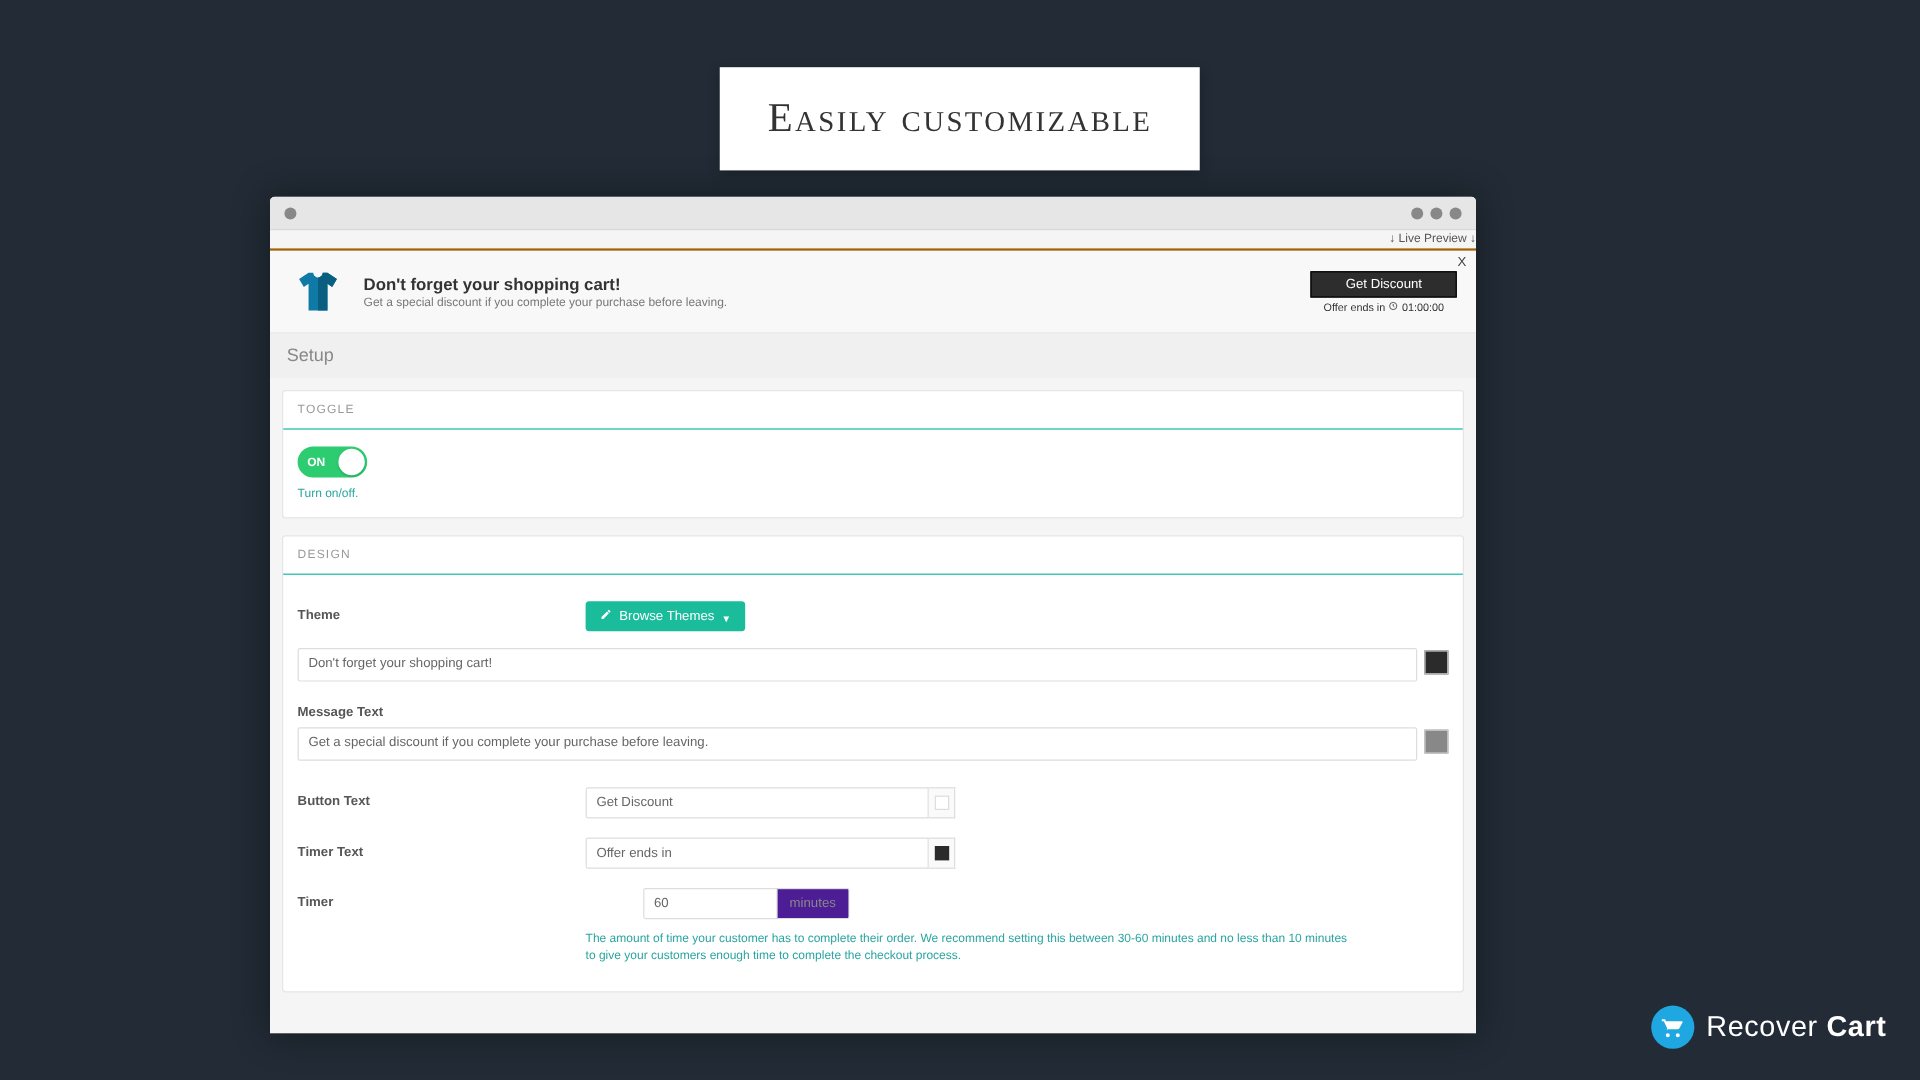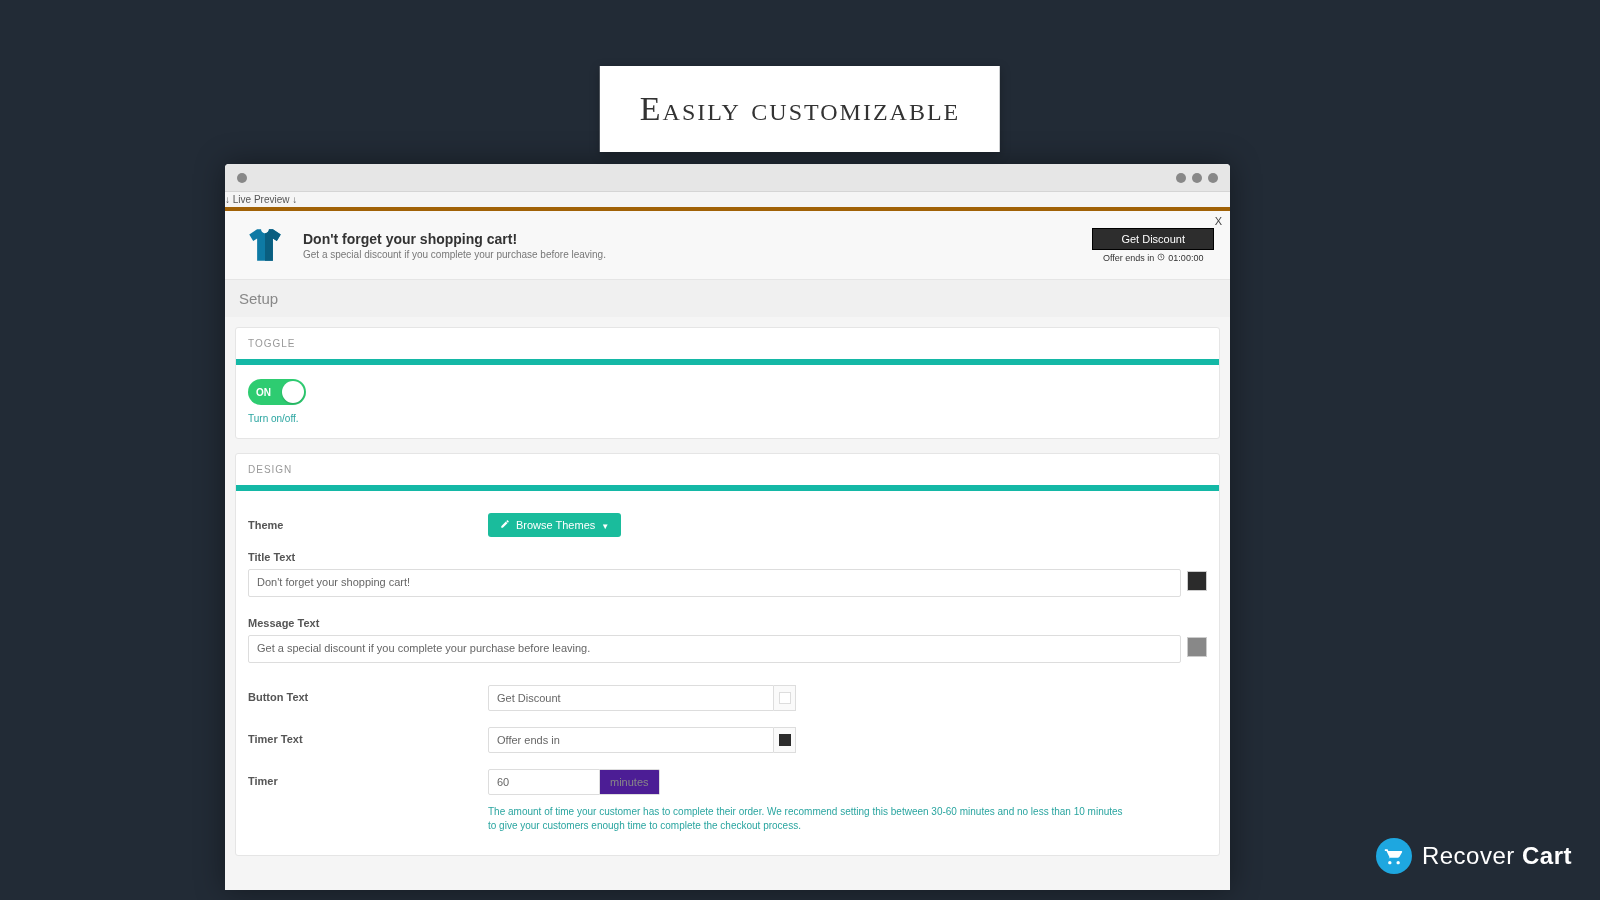--- a/index.html
+++ b/index.html
@@ -8,21 +8,21 @@
   font-family: -apple-system, "Helvetica Neue", Arial, sans-serif;
   width: 1600px;
   height: 900px;
   overflow: hidden;
   position: relative;
 }
 
 
 .title-card {
   position: absolute;
-  top: 66px;
+  top: 56px;
   left: 50%;
   transform: translateX(-50%);
   background: #fff;
   padding: 24px 40px;
   box-shadow: 0 3px 10px rgba(0,0,0,0.25);
   z-index: 10;
 }
 .title-card h1 {
   font-family: Georgia, serif;
   font-variant: small-caps;
@@ -56,25 +56,25 @@
 .chrome-dots { display: flex; gap: 6px; }
 .chrome-dot {
   width: 10px; height: 10px; border-radius: 50%;
   background: #888;
 }
 .chrome-dots.right .chrome-dot { background: #888; }
 
 
 .live-preview-bar {
   background: #f5f5f5;
-  text-align: left;
+  text-align: right;
   font-size: 10px;
   color: #555;
   padding: 2px 0;
-  border-bottom: 4px solid #a16207;
+  border-bottom: 2px solid #a16207;
 }
 
 
 .notif {
   background: #f8f8f8;
   border-bottom: 1px solid #e5e5e5;
   display: flex;
   align-items: center;
   padding: 10px 16px;
   position: relative;
@@ -121,21 +121,21 @@
   background: #fff;
   border: 1px solid #e5e5e5;
   border-radius: 3px;
   margin-bottom: 14px;
 }
 .panel-header {
   padding: 10px 12px;
   font-size: 10px;
   color: #999;
   letter-spacing: 1px;
-  border-bottom: 6px solid #14b8a6;
+  border-bottom: 1px solid #14b8a6;
 }
 .panel-body { padding: 14px 12px; }
 
 
 .toggle-switch {
   width: 58px; height: 26px;
   background: #2ecc71;
   border-radius: 13px;
   position: relative;
   display: flex; align-items: center;
@@ -190,21 +190,21 @@
 .color-swatch {
   width: 20px; height: 20px;
   border: 1px solid #ccc;
   margin-top: 2px;
   cursor: pointer;
 }
 .color-swatch.dark { background: #2b2b2b; }
 .color-swatch.grey { background: #888; }
 
 .input-small { width: 286px !important; }
-.input-xs { width: 112px !important; }
+.input-xs { width: 112px !important; margin-left: 48px; }
 .input-unit {
   border: 1px solid #ddd; border-left: none;
   padding: 6px 10px; font-size: 11px; color: #888;
   background: #4c1d95;
 }
 .input-group { display: flex; }
 .input-group input { border-radius: 2px 0 0 2px; }
 .input-group .input-unit { border-radius: 0 2px 2px 0; }
 .input-with-swatch { display: flex; }
 .input-with-swatch input { border-radius: 2px 0 0 2px; }
@@ -321,21 +321,20 @@
                     <path fill="#fff" d="M3 17.25V21h3.75L17.81 9.94l-3.75-3.75L3 17.25zM20.71 7.04a1 1 0 0 0 0-1.41l-2.34-2.34a1 1 0 0 0-1.41 0l-1.83 1.83 3.75 3.75 1.83-1.83z"></path>
                   </svg>
               </span>
               <span>Browse Themes</span>
               <span class="chev">▼</span>
             </button>
           </div>
         </div>
 
         <div class="full-row">
-          <div class="form-label-top">Title Text</div>
           <div class="text-with-color">
             <textarea class="text-input" style="">Don't forget your shopping cart!</textarea>
             <div class="color-swatch dark" title="#2b2b2b"></div>
           </div>
         </div>
 
         <div class="full-row">
           <div class="form-label-top">Message Text</div>
           <div class="text-with-color">
             <textarea class="text-input" style="">Get a special discount if you complete your purchase before leaving.</textarea>

